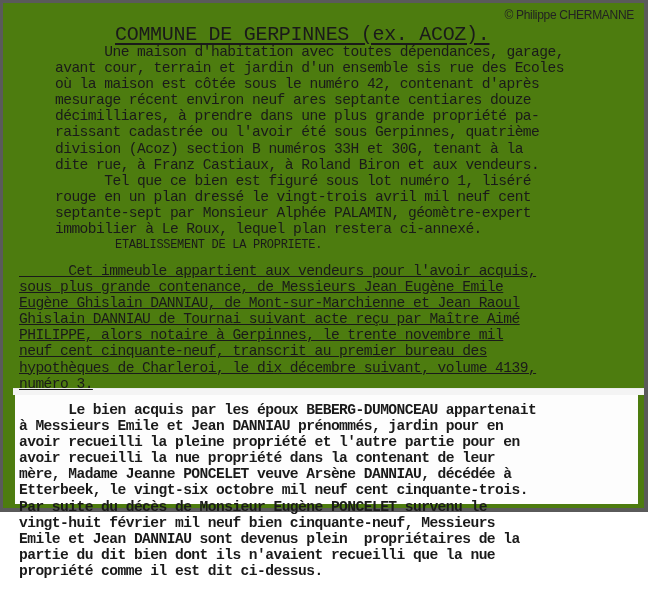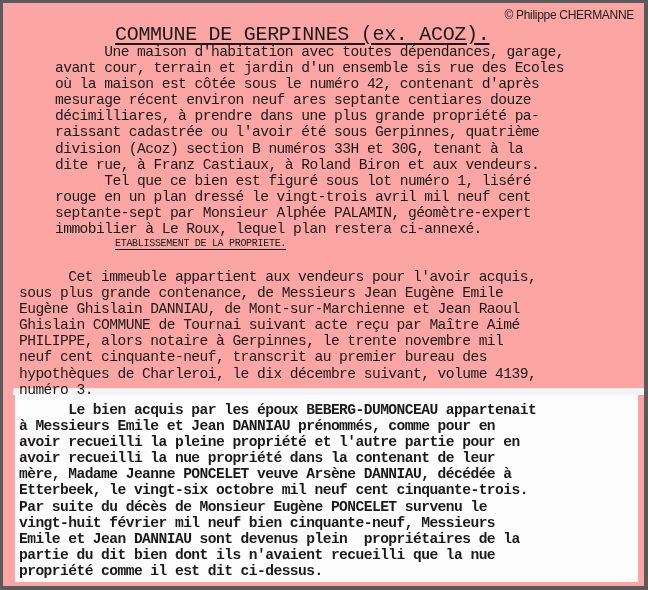--- a/index.html
+++ b/index.html
@@ -1,36 +1,36 @@
 <!DOCTYPE html>
 <html><head>
   <meta charset="utf-8">
   <style>
     html, body { margin: 0; padding: 0; }
     body { width: 648px; height: 590px; background: #ffffff; overflow: hidden; }
     .page {
-      position: relative; width: 648px; height: 590px; box-sizing: border-box;
+      position: relative; width: 648px; height: 512px; box-sizing: border-box;
       border: 3px solid #5a5a5a; border-right-width: 4px; border-bottom-width: 4px;
-      background: #fca5a5;
+      background: #4d7c0f;
       font-family: "Liberation Mono", "DejaVu Sans Mono", monospace;
       color: #1a1a1a;
     }
     .copyright {
       position: absolute; top: 5px; right: 10px;
       font-family: "Liberation Sans", sans-serif; font-size: 12px; color: #222;
       letter-spacing: -0.3px;
     }
     .title {
       position: absolute; top: 20px; left: 112px;
       font-size: 20px; text-decoration: underline; text-underline-offset: 3px;
       letter-spacing: -0.3px;
     }
     .heading2 {
       position: absolute; left: 112px;
-      font-size: 10px; text-decoration: underline; text-underline-offset: 3px;
+      font-size: 12px; text-underline-offset: 3px;
       letter-spacing: -0.3px;
     }
     .block { position: absolute; left: 16px; width: 620px; }
     .line {
       display: block; white-space: pre; font-size: 14.6px; line-height: 16.1px;
       letter-spacing: -0.55px; height: 16.1px;
     }
     .seam {
       position: absolute; left: 10px; right: 0; top: 385px; height: 6px;
       background: #f4f4f4; border-top: 1px solid #ececec;
@@ -60,34 +60,34 @@
     <span class="line">division (Acoz) section B numéros 33H et 30G, tenant à la</span>
     <span class="line">dite rue, à Franz Castiaux, à Roland Biron et aux vendeurs.</span>
     <span class="line">      Tel que ce bien est figuré sous lot numéro 1, liséré</span>
     <span class="line">rouge en un plan dressé le vingt-trois avril mil neuf cent</span>
     <span class="line">septante-sept par Monsieur Alphée PALAMIN, géomètre-expert</span>
     <span class="line">immobilier à Le Roux, lequel plan restera ci-annexé.</span>
   </div>
 
   <div class="heading2" style="top:235px;">ETABLISSEMENT DE LA PROPRIETE.</div>
 
-  <div class="block" style="top:266px;">
+  <div class="block" style="top:260px;text-decoration:underline;">
     <span class="line">      Cet immeuble appartient aux vendeurs pour l'avoir acquis,</span>
     <span class="line">sous plus grande contenance, de Messieurs Jean Eugène Emile</span>
     <span class="line">Eugène Ghislain DANNIAU, de Mont-sur-Marchienne et Jean Raoul</span>
-    <span class="line">Ghislain COMMUNE de Tournai suivant acte reçu par Maître Aimé</span>
+    <span class="line">Ghislain DANNIAU de Tournai suivant acte reçu par Maître Aimé</span>
     <span class="line">PHILIPPE, alors notaire à Gerpinnes, le trente novembre mil</span>
     <span class="line">neuf cent cinquante-neuf, transcrit au premier bureau des</span>
     <span class="line">hypothèques de Charleroi, le dix décembre suivant, volume 4139,</span>
     <span class="line">numéro 3.</span>
   </div>
 
   <div class="block" style="top:399px;font-weight:bold;">
     <span class="line">      Le bien acquis par les époux BEBERG-DUMONCEAU appartenait</span>
-    <span class="line">à Messieurs Emile et Jean DANNIAU prénommés, comme pour en</span>
+    <span class="line">à Messieurs Emile et Jean DANNIAU prénommés, jardin pour en</span>
     <span class="line">avoir recueilli la pleine propriété et l'autre partie pour en</span>
     <span class="line">avoir recueilli la nue propriété dans la contenant de leur</span>
     <span class="line">mère, Madame Jeanne PONCELET veuve Arsène DANNIAU, décédée à</span>
     <span class="line">Etterbeek, le vingt-six octobre mil neuf cent cinquante-trois.</span>
     <span class="line">Par suite du décès de Monsieur Eugène PONCELET survenu le</span>
     <span class="line">vingt-huit février mil neuf bien cinquante-neuf, Messieurs</span>
     <span class="line">Emile et Jean DANNIAU sont devenus plein  propriétaires de la</span>
     <span class="line">partie du dit bien dont ils n'avaient recueilli que la nue</span>
     <span class="line">propriété comme il est dit ci-dessus.</span>
   </div>

